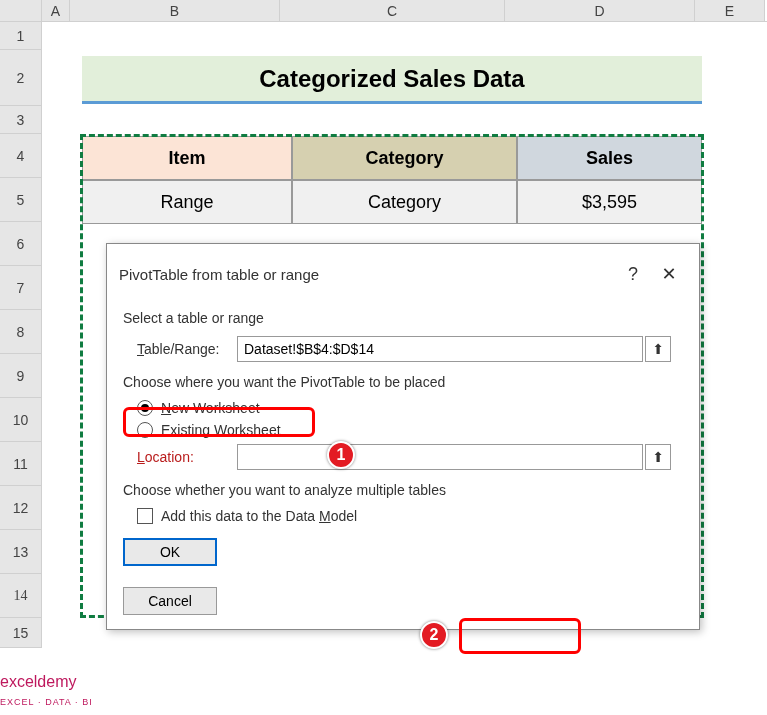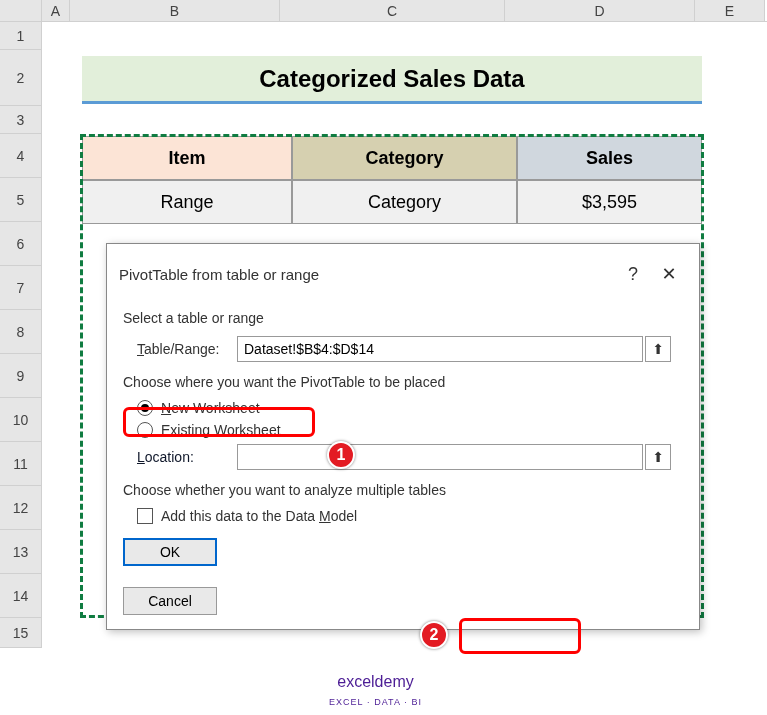--- a/index.html
+++ b/index.html
@@ -16,21 +16,21 @@
 .col-E { width: 70px; }
 
 
 .grid { display: flex; }
 .row-headers { display: flex; flex-direction: column; width: 42px; }
 .row-h { background: #e6e6e6; border-right: 1px solid #d0d0d0; border-bottom: 1px solid #d0d0d0; display: flex; align-items: center; justify-content: center; font-size: 14px; color: #444; }
 .r1 { height: 28px; } .r2 { height: 56px; } .r3 { height: 28px; }
 .r4 { height: 44px; } .r5 { height: 44px; } .r6 { height: 44px; }
 .r7 { height: 44px; } .r8 { height: 44px; } .r9 { height: 44px; }
 .r10 { height: 44px; } .r11 { height: 44px; } .r12 { height: 44px; }
-.r13 { height: 44px; } .r14 { height: 44px; } .r15 { height: 30px; }
+.r13 { height: 44px; } .r14 { height: 44px; font-family: Liberation Serif, serif; } .r15 { height: 30px; }
 
 .cells { position: relative; flex: 1; }
 
 
 .title-banner { position: absolute; left: 40px; top: 34px; width: 620px; height: 48px; background: #e2efda; border-bottom: 3px solid #5b9bd5; display: flex; align-items: center; justify-content: center; font-size: 24px; font-weight: bold; }
 
 
 .data-table { position: absolute; left: 40px; top: 114px; width: 620px; }
 .dt-row { display: flex; height: 44px; }
 .dt-cell { border: 1px solid #999; display: flex; align-items: center; justify-content: center; font-size: 18px; }
@@ -66,25 +66,25 @@
 .hl { position: absolute; border: 3px solid #ff0000; border-radius: 6px; z-index: 15; pointer-events: none; }
 .hl-new { left: 123px; top: 407px; width: 192px; height: 30px; }
 .hl-ok  { left: 459px; top: 618px; width: 122px; height: 36px; }
 
 
 .badge { position: absolute; width: 28px; height: 28px; background: #e31b23; border: 2px solid #fff; border-radius: 50%; color: #fff; font-weight: bold; display: flex; align-items: center; justify-content: center; font-size: 16px; z-index: 20; box-shadow: 0 0 3px rgba(0,0,0,0.5); }
 .badge1 { left: 327px; top: 441px; }
 .badge2 { left: 420px; top: 621px; }
 
 
-.watermark { position: absolute; left: 0; right: 16px; bottom: 6px; text-align: center; color: #4c1d95; font-size: 16px; z-index: 1; }
+.watermark { position: absolute; left: 0; right: 16px; bottom: 6px; color: #be185d; font-size: 16px; z-index: 1; }
 .watermark .sub { font-size: 9px; letter-spacing: 1px; }
 
 
-.disabled { color: #0f172a; }
+.disabled { color: #b91c1c; }
 .u { text-decoration: underline; }
 </style>
 </head>
 <body>
 
 <div class="col-headers">
   <div class="corner"></div>
   <div class="col-h col-A">A</div>
   <div class="col-h col-B">B</div>
   <div class="col-h col-C">C</div>

